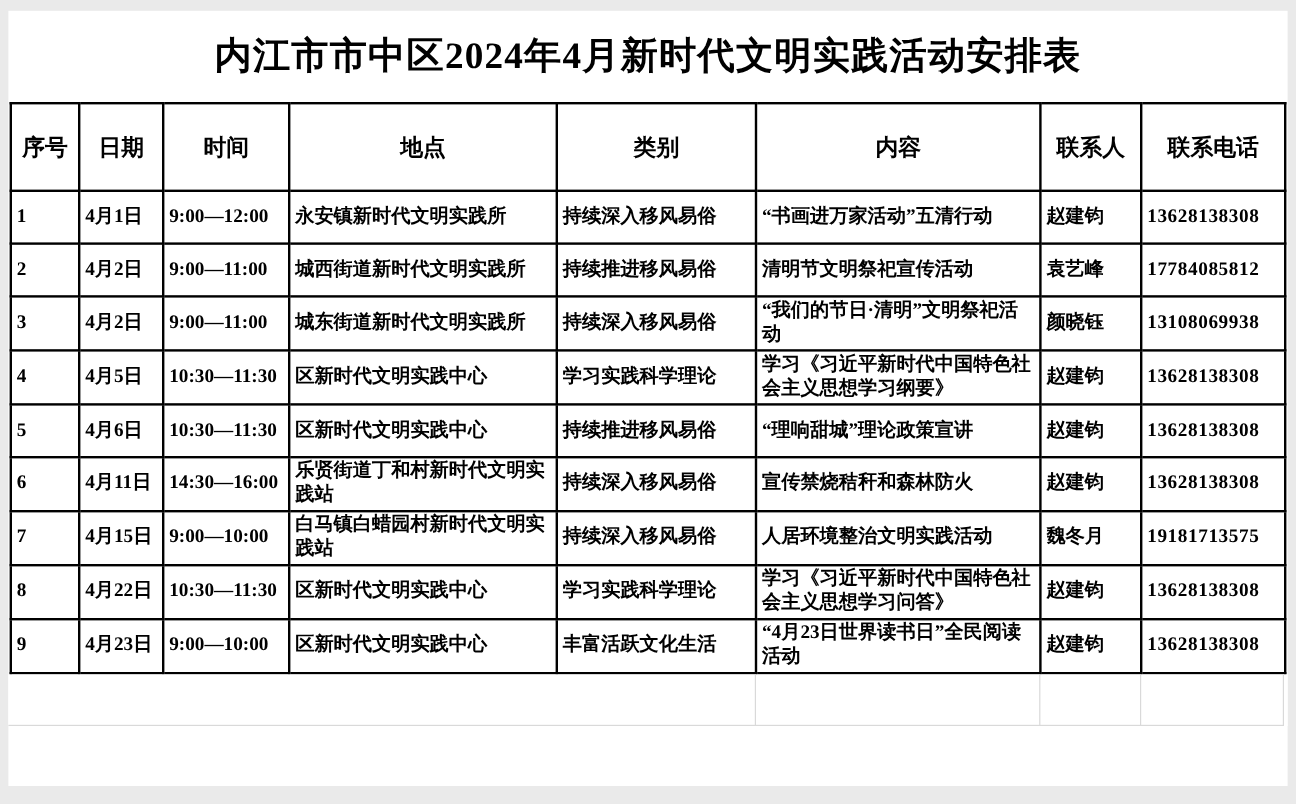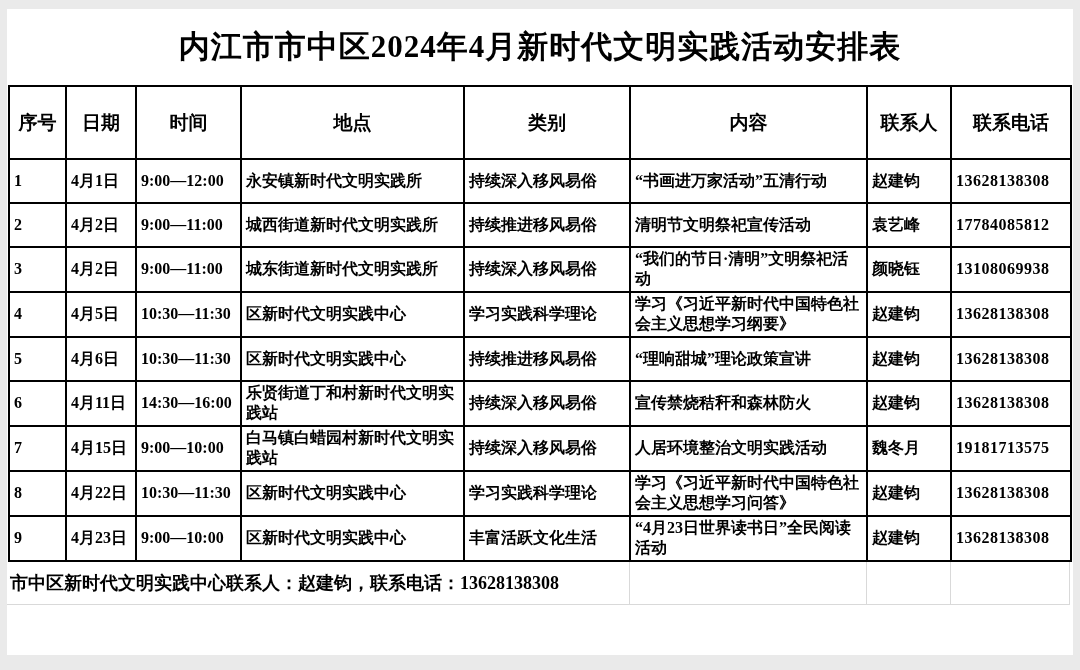--- a/index.html
+++ b/index.html
@@ -183,21 +183,20 @@
           <td class="col-location">区新时代文明实践中心</td>
           <td class="col-category">丰富活跃文化生活</td>
           <td class="col-content">“4月23日世界读书日”全民阅读活动</td>
           <td class="col-contact">赵建钧</td>
           <td class="col-phone">13628138308</td>
         </tr>
       </tbody>
   </table>
 
   <div class="footer-row">
-    <span>市中区新时代文明实践中心联系人：赵建钧，联系电话：13628138308</span>
     <i class="grid-v" style="left:622px"></i>
     <i class="grid-v" style="left:859px"></i>
     <i class="grid-v" style="left:943px"></i>
     <i class="grid-v" style="left:1062px"></i>
     <i class="grid-h"></i>
   </div>
 
 </div>
 
 </body></html>

